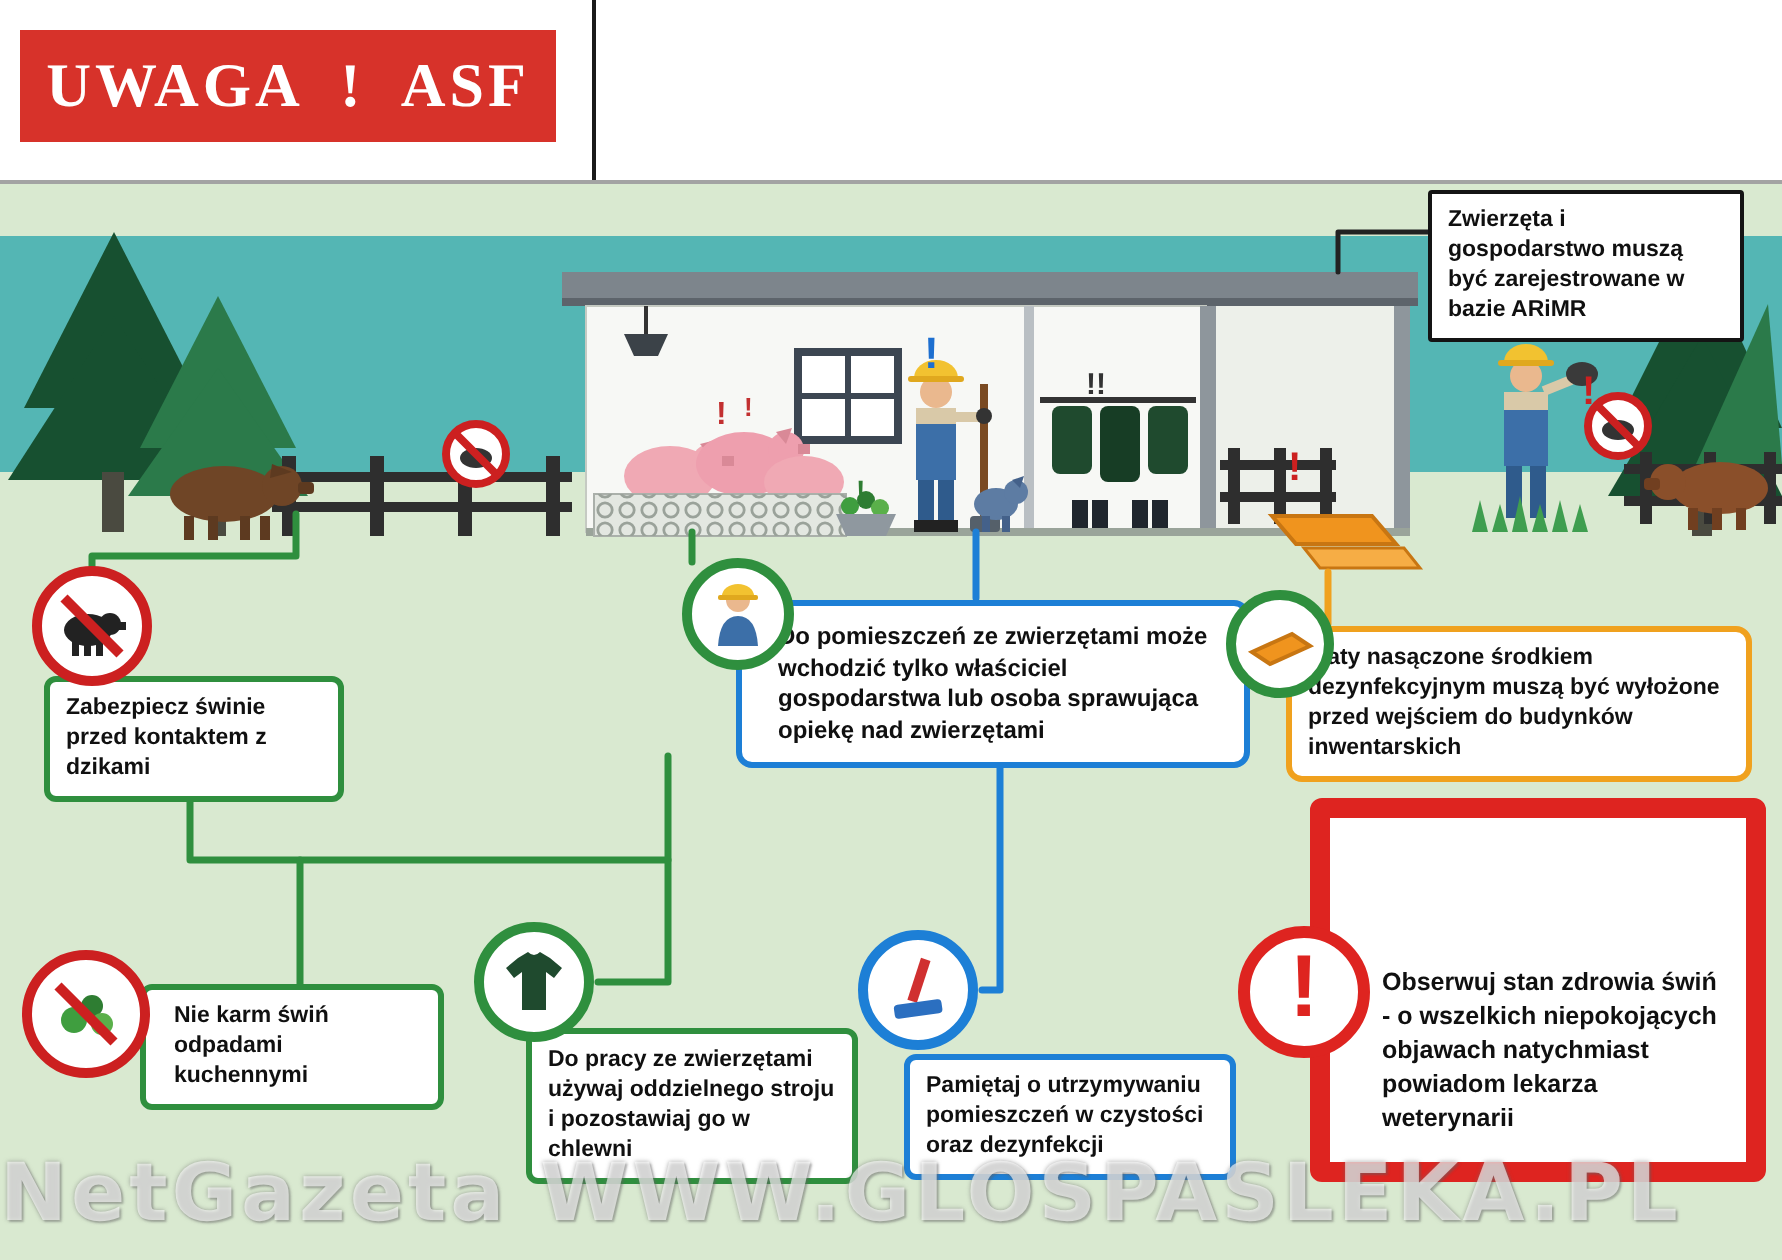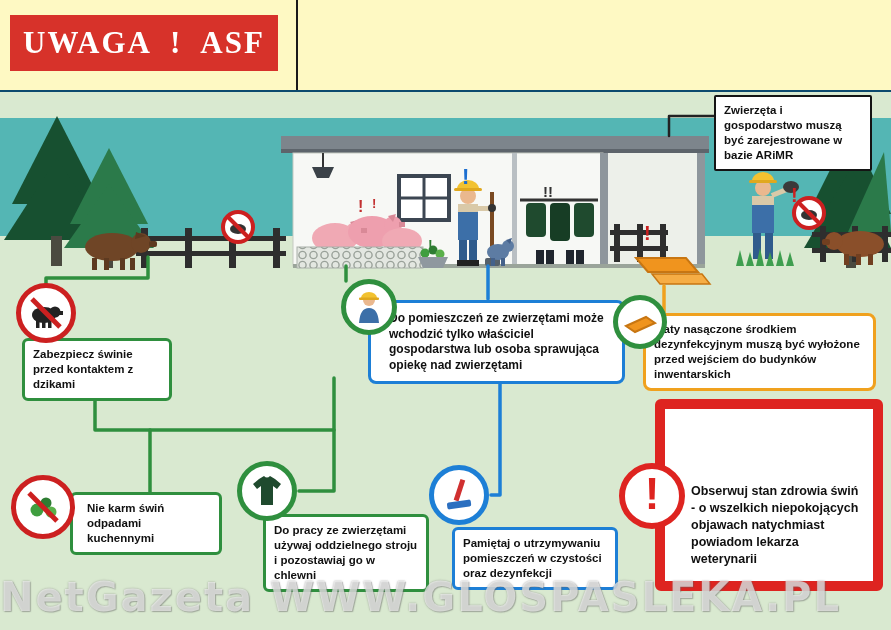--- a/index.html
+++ b/index.html
@@ -3,22 +3,22 @@
 <meta charset="utf-8">
 <style>
   * { margin:0; padding:0; box-sizing:border-box; }
   html,body { width:891px; height:630px; }
   body { font-family:"Liberation Sans", sans-serif; background:#ffffff; }
 
   .poster { position:relative; width:891px; height:630px; background:#d9e9d0; overflow:hidden; }
 
   .scene-svg { position:absolute; left:0; top:0; width:891px; height:630px; z-index:1; }
 
-  .header { position:absolute; left:0; top:0; width:891px; height:92px; background:#fef9c3;
-            border-bottom:2px solid #0c4a6e; z-index:2; }
+  .header { position:absolute; left:0; top:0; width:891px; height:92px; background:#ffffff;
+            border-bottom:2px solid #a3a3a3; z-index:2; }
   .banner { position:absolute; left:10px; top:15px; width:268px; height:56px; background:#d7322a;
             color:#ffffff; font-family:"Liberation Serif", serif; font-weight:bold; font-size:31px;
             letter-spacing:2px; word-spacing:10px; display:flex; align-items:center; justify-content:center; }
   .header-vline { position:absolute; left:296px; top:0; width:2px; height:90px; background:#1a1a1a; }
   .title { position:absolute; left:308px; top:7px; width:566px; font-weight:bold; font-size:16.5px;
            line-height:1.6; color:#111111; }
 
   .callout { position:absolute; background:#ffffff; border-radius:6px; font-weight:bold; color:#101010;
              padding:6px 8px; z-index:3; font-size:11.5px; line-height:1.3; }
   .register-box { left:714px; top:95px; width:158px; border:2.5px solid #141414; border-radius:2px; }

